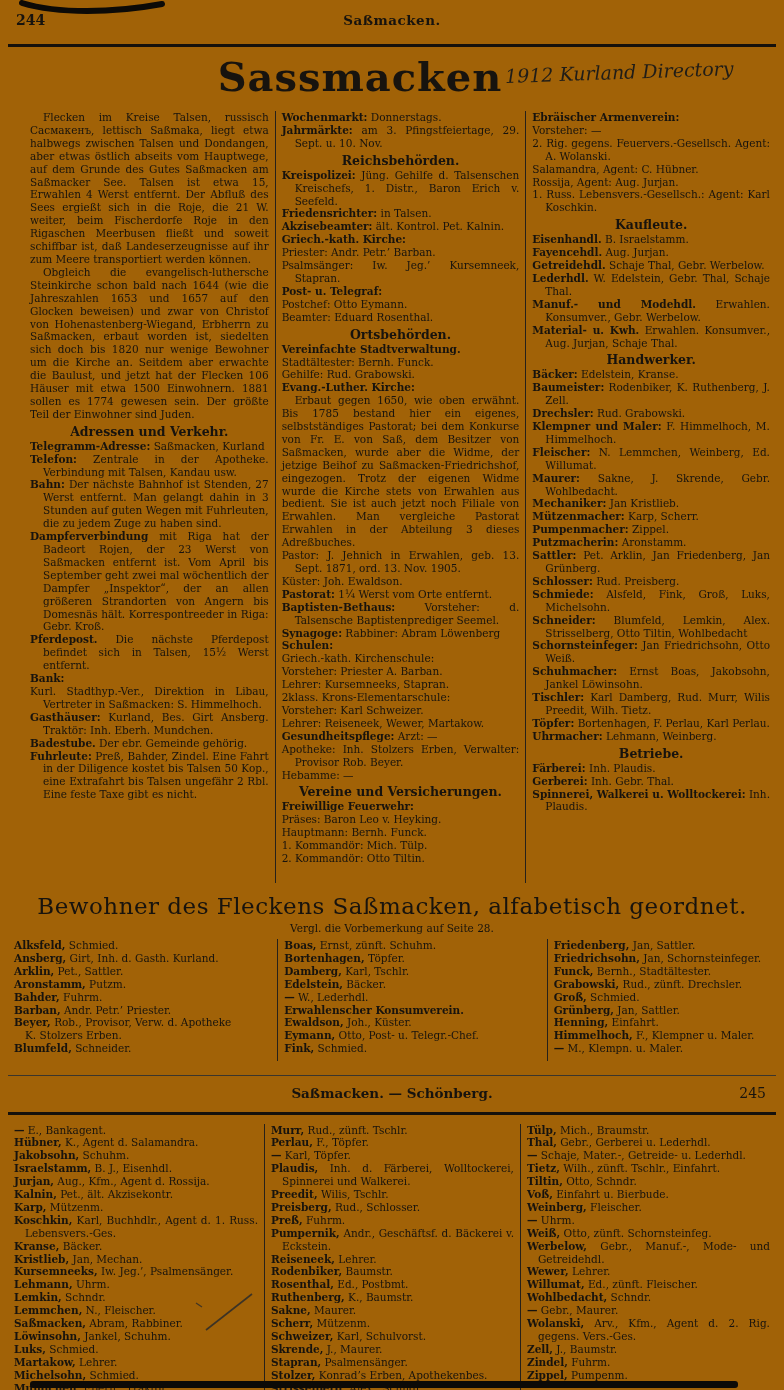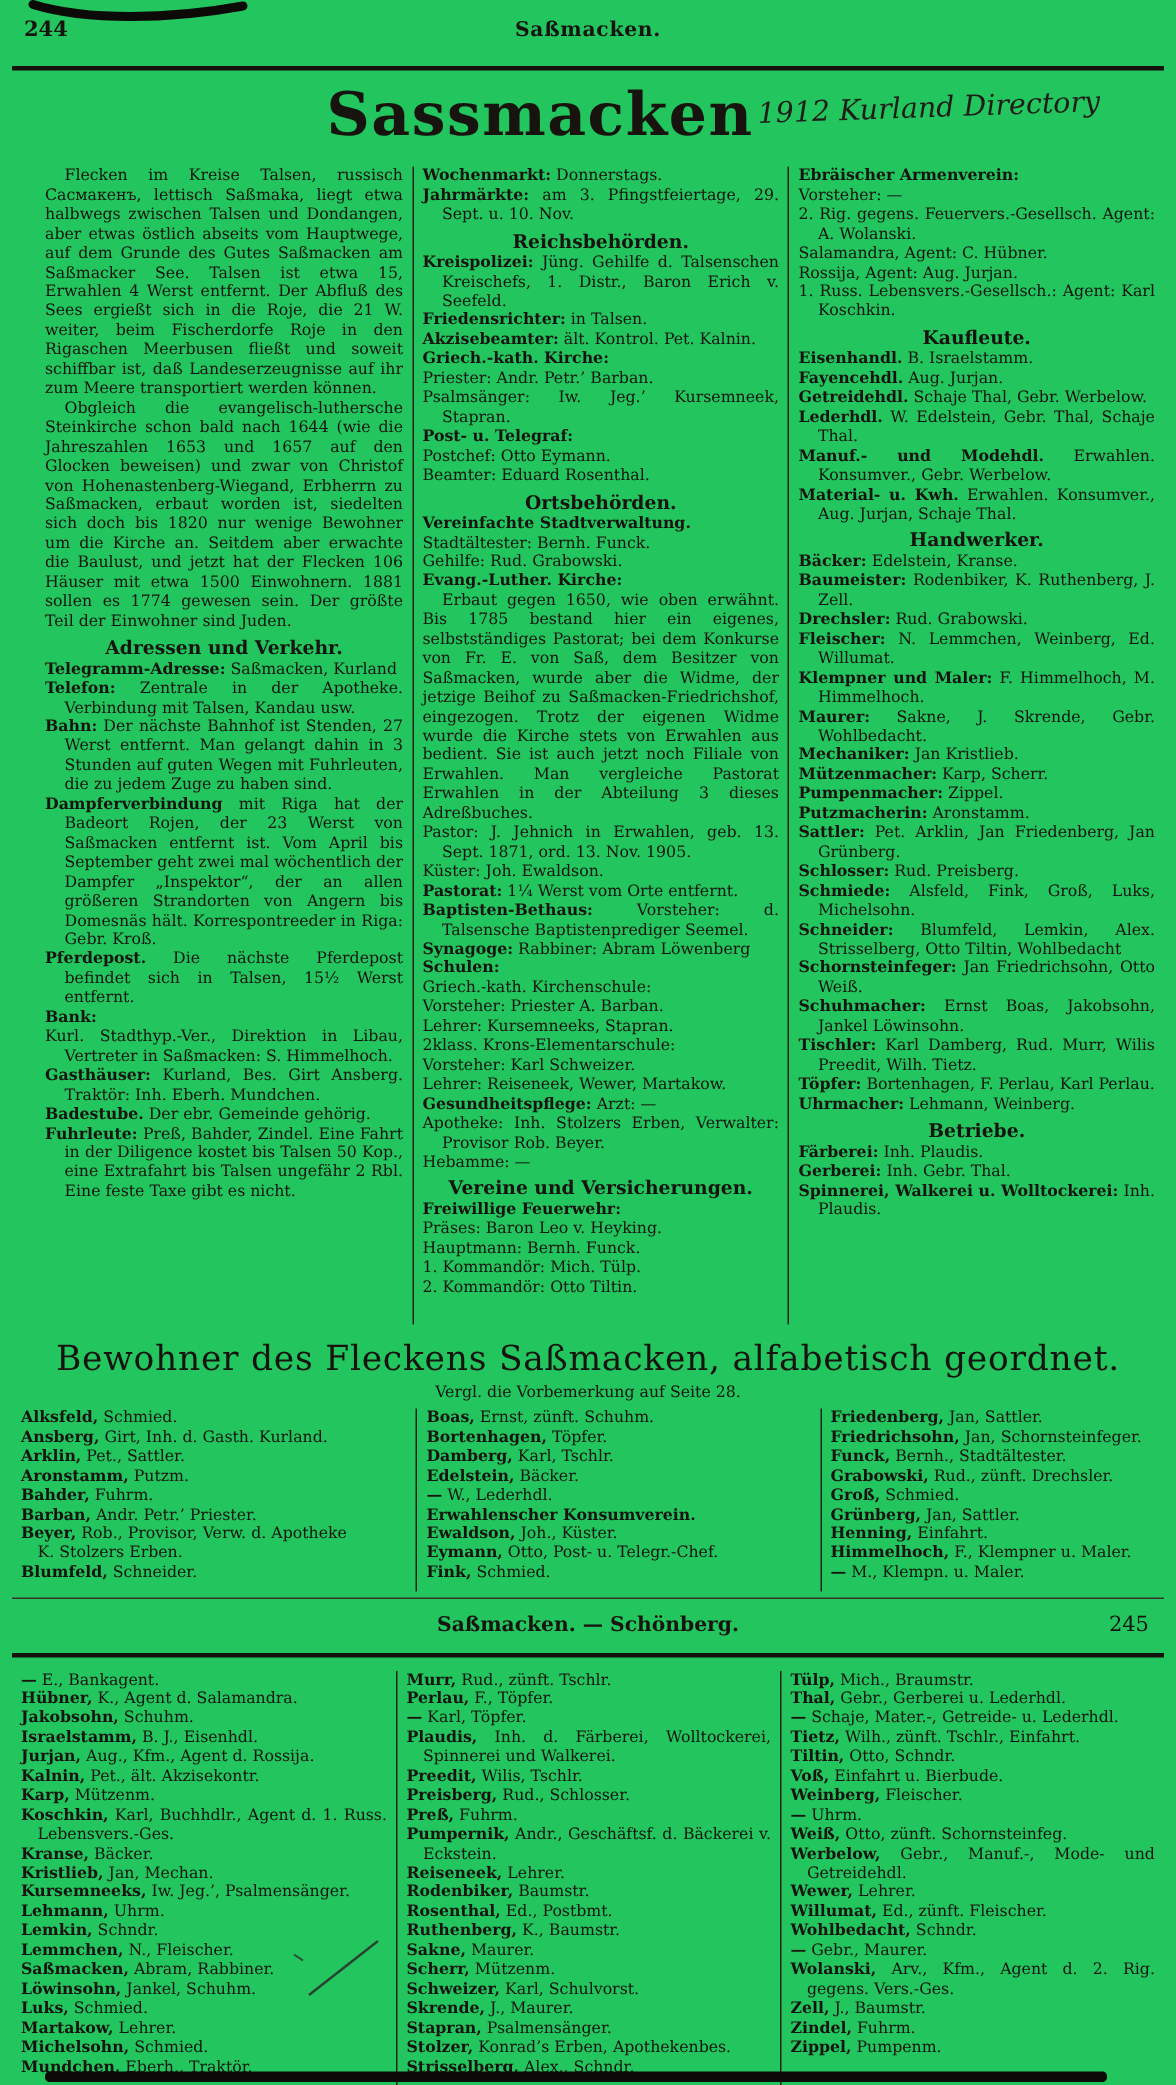--- a/index.html
+++ b/index.html
@@ -1,18 +1,18 @@
 <!DOCTYPE html>
 <html><head>
 <meta charset="utf-8">
 <style>
   html,body{margin:0;padding:0;background:#e8e6e0;}
   .page{
     width:784px;height:1390px;position:relative;overflow:hidden;
-    background:#22c55e;color:#17130e;
+    background:#a16207;color:#17130e;
     font-family:"DejaVu Serif", serif;
     box-sizing:border-box;
   }
   .artifact-svg{position:absolute;top:0;left:18px;pointer-events:none;}
   .hand-svg{position:absolute;top:0;left:0;pointer-events:none;}
   .page-head{position:relative;height:30px;padding-top:12px;}
   .page-num-left{position:absolute;left:16px;top:12px;font-weight:bold;font-size:14px;}
   .running-header{text-align:center;font-weight:bold;font-size:13.5px;letter-spacing:.5px;}
   .rule-thick{height:3px;background:#15110c;margin:2px 8px 0 8px;}
   .title-row{position:relative;height:52px;margin-top:8px;}
@@ -25,21 +25,21 @@
   .entry,.para,.name-entry{font-size:10.5px;line-height:12.9px;text-align:justify;}
   .entry{padding-left:13px;text-indent:-13px;margin:0;}
   .name-entry{padding-left:11px;text-indent:-11px;}
   .para{text-indent:13px;}
   .lead{font-weight:bold;}
   .col-heading{font-weight:bold;text-align:center;font-size:12.5px;margin:4px 0 1px 0;line-height:14px;}
   .residents-head{text-align:center;margin-top:10px;}
   .residents-title{font-size:23px;font-weight:normal;letter-spacing:.5px;line-height:26px;}
   .residents-note{font-size:10.5px;margin-top:3px;}
   .res-cols{margin-top:5px;min-height:122px;gap:40px;}
-  .page-break{margin-top:4px;}
+  .page-break{margin-top:14px;}
   .rule-thin{height:1px;background:#3a352c;margin:0 8px;}
   .break-head{position:relative;height:22px;padding-top:9px;}
   .break-title{text-align:center;font-weight:bold;font-size:13.5px;}
   .page-num-right{position:absolute;right:18px;top:9px;font-size:14px;}
   .rule-thick2{height:2.5px;background:#15110c;margin:5px 8px 0 8px;}
   .bottom-cols{margin-top:9px;min-height:280px;}
   .bottom-bar{position:absolute;left:30px;right:46px;bottom:2px;height:7px;background:#0c0a07;border-radius:3px;}
 </style>
 </head>
 <body>
@@ -129,22 +129,22 @@
         <div class="entry"><span class="lead">Eisenhandl.</span> B. Israelstamm.</div>
         <div class="entry"><span class="lead">Fayencehdl.</span> Aug. Jurjan.</div>
         <div class="entry"><span class="lead">Getreidehdl.</span> Schaje Thal, Gebr. Werbelow.</div>
         <div class="entry"><span class="lead">Lederhdl.</span> W. Edelstein, Gebr. Thal, Schaje Thal.</div>
         <div class="entry"><span class="lead">Manuf.- und Modehdl.</span> Erwahlen. Konsumver., Gebr. Werbelow.</div>
         <div class="entry"><span class="lead">Material- u. Kwh.</span> Erwahlen. Konsumver., Aug. Jurjan, Schaje Thal.</div>
         <div class="col-heading">Handwerker.</div>
         <div class="entry"><span class="lead">Bäcker:</span> Edelstein, Kranse.</div>
         <div class="entry"><span class="lead">Baumeister:</span> Rodenbiker, K. Ruthenberg, J. Zell.</div>
         <div class="entry"><span class="lead">Drechsler:</span> Rud. Grabowski.</div>
+        <div class="entry"><span class="lead">Klempner und Maler:</span> F. Himmelhoch, M. Himmelhoch.</div>
         <div class="entry"><span class="lead">Fleischer:</span> N. Lemmchen, Weinberg, Ed. Willumat.</div>
-        <div class="entry"><span class="lead">Klempner und Maler:</span> F. Himmelhoch, M. Himmelhoch.</div>
         <div class="entry"><span class="lead">Maurer:</span> Sakne, J. Skrende, Gebr. Wohlbedacht.</div>
         <div class="entry"><span class="lead">Mechaniker:</span> Jan Kristlieb.</div>
         <div class="entry"><span class="lead">Mützenmacher:</span> Karp, Scherr.</div>
         <div class="entry"><span class="lead">Pumpenmacher:</span> Zippel.</div>
         <div class="entry"><span class="lead">Putzmacherin:</span> Aronstamm.</div>
         <div class="entry"><span class="lead">Sattler:</span> Pet. Arklin, Jan Friedenberg, Jan Grünberg.</div>
         <div class="entry"><span class="lead">Schlosser:</span> Rud. Preisberg.</div>
         <div class="entry"><span class="lead">Schmiede:</span> Alsfeld, Fink, Groß, Luks, Michelsohn.</div>
         <div class="entry"><span class="lead">Schneider:</span> Blumfeld, Lemkin, Alex. Strisselberg, Otto Tiltin, Wohlbedacht</div>
         <div class="entry"><span class="lead">Schornsteinfeger:</span> Jan Friedrichsohn, Otto Weiß.</div>

